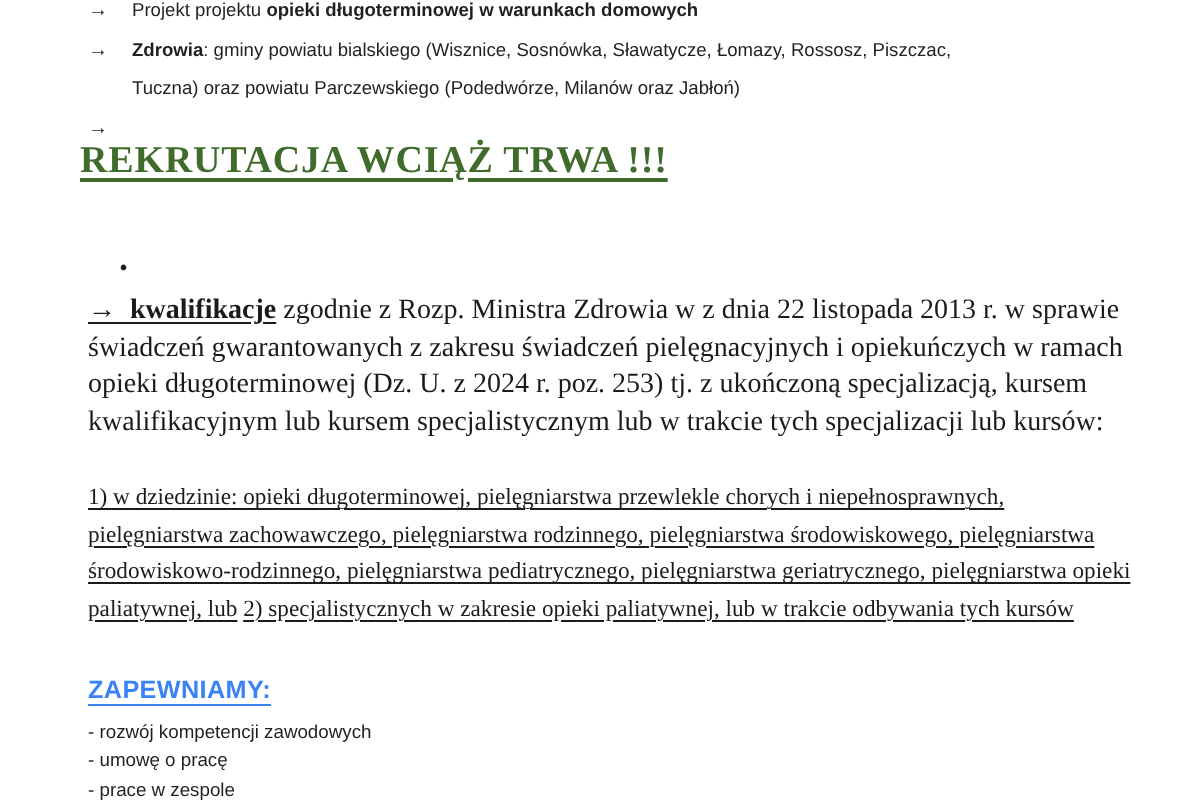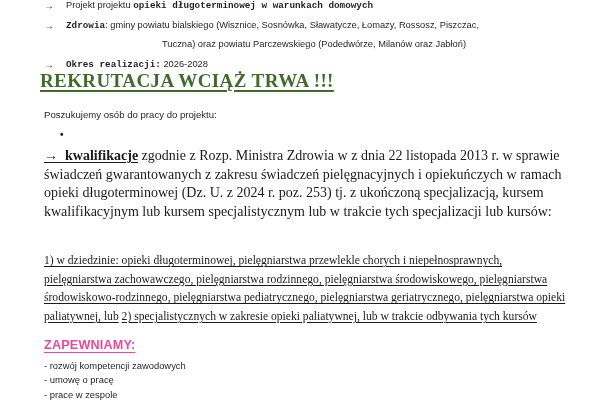--- a/index.html
+++ b/index.html
@@ -42,28 +42,27 @@
     position: absolute;
     left: 0;
     top: 0;
     font-size: 10px;
     line-height: 19.5px;
     color: #231f20;
   }
   .arrow-row .body b,
   .arrow-row .body strong {
     font-weight: bold;
-    font-family: Liberation Mono, monospace;
   }
   .row-obszar .body {
     text-align: justify;
   }
   .row-obszar .line2 {
     display: block;
-    text-align: center;
+    text-align: left;
   }
 
   
   .headline {
     position: absolute;
     left: 0;
     top: 70px;
     width: 600px;
     text-align: left;
     font-family: "Liberation Serif", serif;
@@ -132,37 +131,36 @@
   
   .clauses {
     position: absolute;
     left: 44px;
     top: 240px;
     width: 524px;
     font-family: "Liberation Serif", serif;
     font-size: 11.6px;
     line-height: 18.6px;
     color: #1b1b1b;
-    margin-top: 12px;
   }
   .clause {
     text-decoration: underline;
     text-underline-offset: 2px;
     text-decoration-thickness: 1px;
   }
 
   
   .promise-head {
     position: absolute;
     left: 44px;
     top: 338px;
     font-family: "Liberation Sans", sans-serif;
     font-weight: bold;
     font-size: 12.6px;
-    color: #ec4899;
+    color: #3b82f6;
     text-decoration: underline;
     text-decoration-thickness: 1.3px;
     text-underline-offset: 2.5px;
     letter-spacing: 0.2px;
   }
   .promise-list {
     position: absolute;
     left: 44px;
     top: 359px;
     width: 400px;
@@ -186,28 +184,26 @@
       <span class="body"><span>Projekt projektu </span><b>opieki długoterminowej w warunkach domowych</b></span>
     </div>
 
     <div class="arrow-row row-obszar">
       <span class="arrow">→</span>
       <span class="body"><b>Zdrowia</b><span>: gminy powiatu bialskiego (Wisznice, Sosnówka, Sławatycze, Łomazy, Rossosz, Piszczac,</span><span class="line2">Tuczna)   oraz powiatu Parczewskiego (Podedwórze, Milanów oraz Jabłoń)</span></span>
     </div>
 
     <div class="arrow-row">
       <span class="arrow">→</span>
-      <span class="body"><b>Okres realizacji:</b><span> 2026-2028</span></span>
     </div>
 
   </div>
 
   <div class="headline">REKRUTACJA WCIĄŻ TRWA !!!</div>
 
-  <div class="lead">Poszukujemy osób do pracy do projektu:</div>
 
   <div class="bullet-row">
     <span class="dot">•</span>
   </div>
 
   <div class="qual"><span class="kw-arrow">→</span><span class="kw-arrow">&nbsp; </span><span class="kw-head">kwalifikacje</span><span> zgodnie z Rozp. Ministra Zdrowia w z dnia 22 listopada 2013 r. w sprawie świadczeń gwarantowanych z zakresu świadczeń pielęgnacyjnych i opiekuńczych w ramach opieki długoterminowej (Dz. U. z 2024 r. poz. 253) tj. z ukończoną specjalizacją, kursem kwalifikacyjnym lub kursem specjalistycznym lub w trakcie tych specjalizacji lub kursów:</span></div>
 
   <div class="clauses">
     <span class="clause">1) w dziedzinie: opieki długoterminowej, pielęgniarstwa przewlekle chorych i niepełnosprawnych, pielęgniarstwa zachowawczego, pielęgniarstwa rodzinnego, pielęgniarstwa środowiskowego, pielęgniarstwa środowiskowo-rodzinnego, pielęgniarstwa pediatrycznego, pielęgniarstwa geriatrycznego, pielęgniarstwa opieki paliatywnej, lub</span>
     <span class="clause">2) specjalistycznych w zakresie opieki paliatywnej, lub w trakcie odbywania tych kursów</span>

